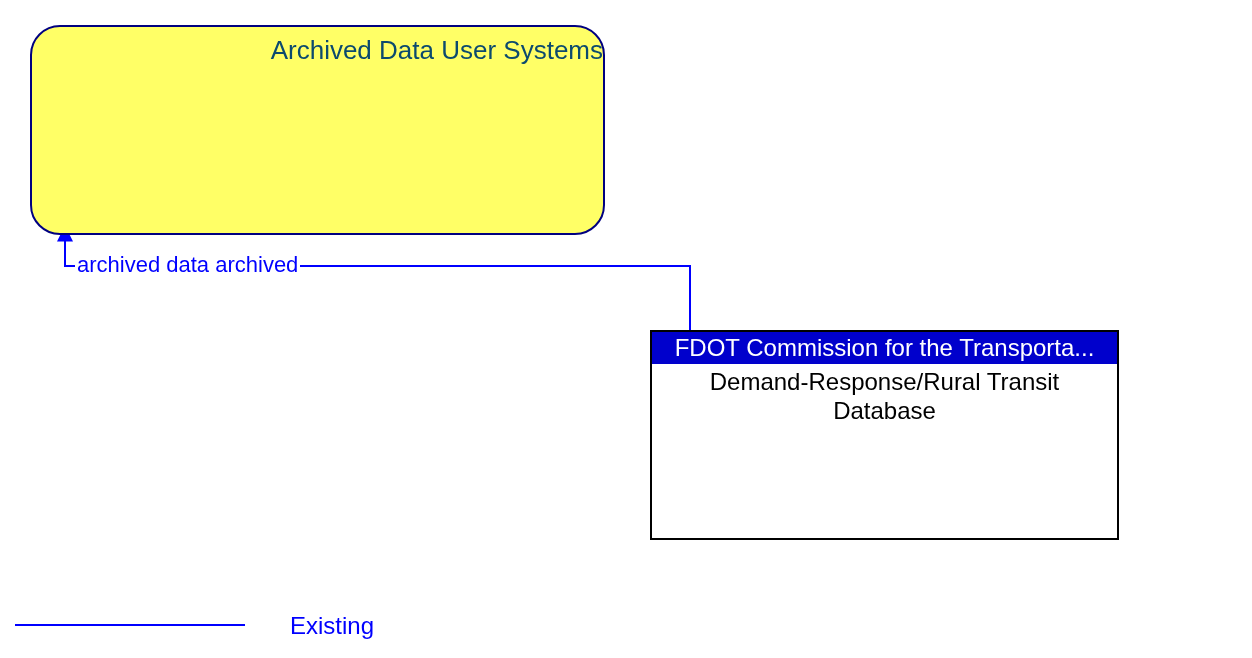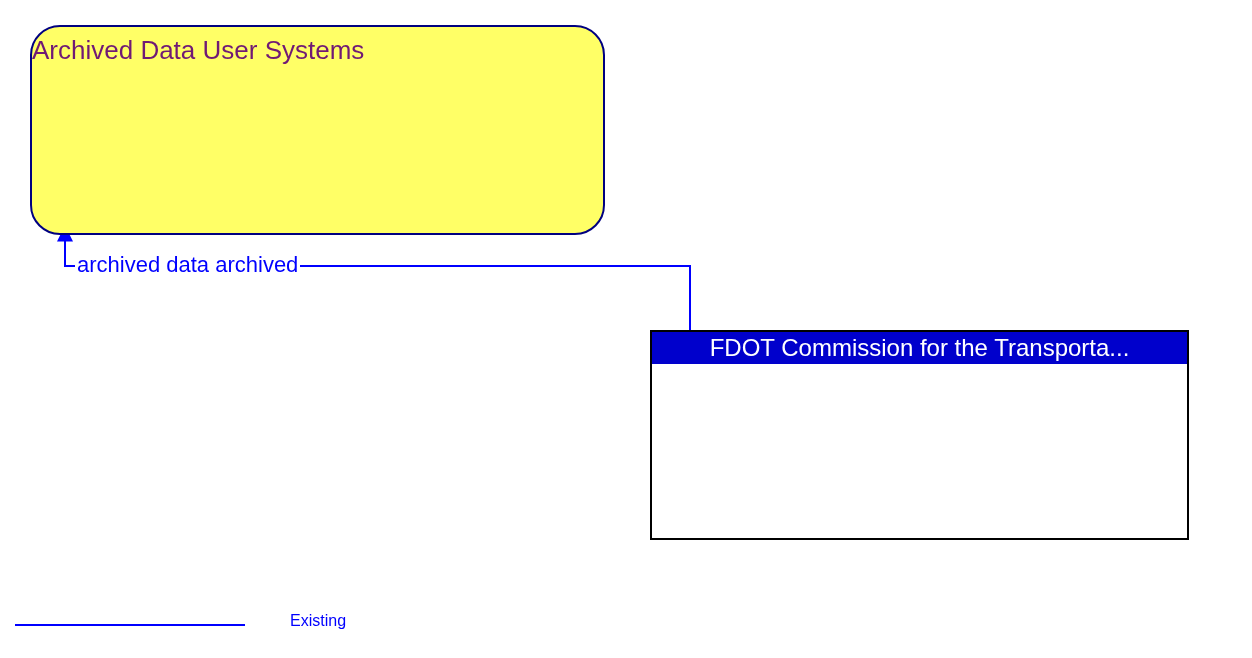--- a/index.html
+++ b/index.html
@@ -16,22 +16,22 @@
     position: absolute;
     box-sizing: border-box;
   }
   .yellow-node {
     background: #ffff66;
     border: 2px solid #000080;
     border-radius: 30px;
   }
   .yellow-title {
     font-size: 26px;
-    color: #701a75;
-    text-align: left;
+    color: #0c4a6e;
+    text-align: right;
     width: 100%;
     position: absolute;
     top: 8px;
   }
   .db-node {
     background: #ffffff;
     border: 2px solid #000000;
     box-sizing: border-box;
   }
   .db-header {
@@ -53,21 +53,21 @@
   .flow-label {
     position: absolute;
     color: #0000ff;
     font-size: 22px;
     background: #ffffff;
     padding: 0 2px;
   }
   .legend-label {
     position: absolute;
     color: #0000ff;
-    font-size: 16px;
+    font-size: 24px;
   }
   svg.connector {
     position: absolute;
     left: 0;
     top: 0;
     width: 1252px;
     height: 658px;
     pointer-events: none;
   }
 </style>
@@ -84,19 +84,20 @@
 
   <polyline points="690,330 690,266 65,266 65,240" fill="none" stroke="#0000ff" stroke-width="2" marker-end="url(#arrow-blue)"></polyline>
 
   <line x1="15" y1="625" x2="245" y2="625" stroke="#0000ff" stroke-width="2"></line>
 </svg>
 
 <div class="node yellow-node" style="left:30px; top:25px; width:575px; height:210px;">
   <div class="yellow-title">Archived Data User Systems</div>
 </div>
 
-<div class="node db-node" style="left:650px; top:330px; width:539px; height:210px;">
+<div class="node db-node" style="left:650px; top:330px; width:469px; height:210px;">
   <div class="db-header">FDOT Commission for the Transporta...</div>
+  <div class="db-body">Demand-Response/Rural Transit Database</div>
 </div>
 
 <div class="flow-label" style="left:75px; top:252px;">archived data archived</div>
 
 <div class="legend-label" style="left:290px; top:612px;">Existing</div>
 
 </body></html>

